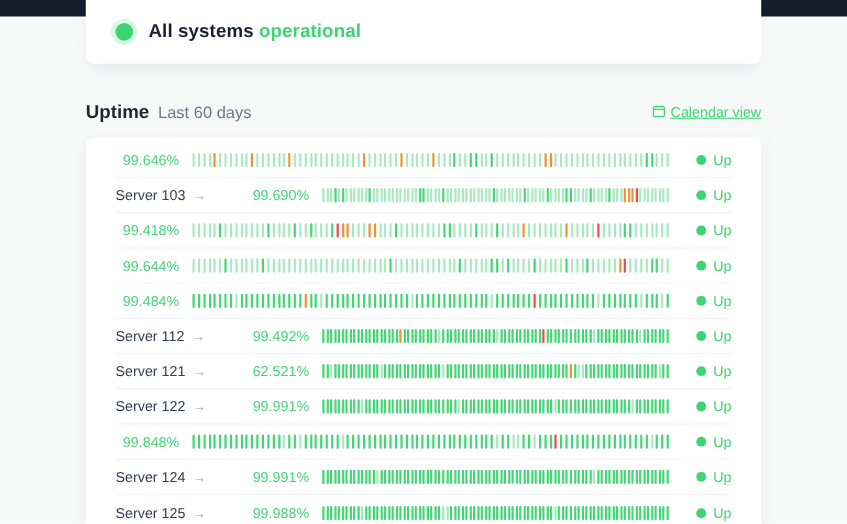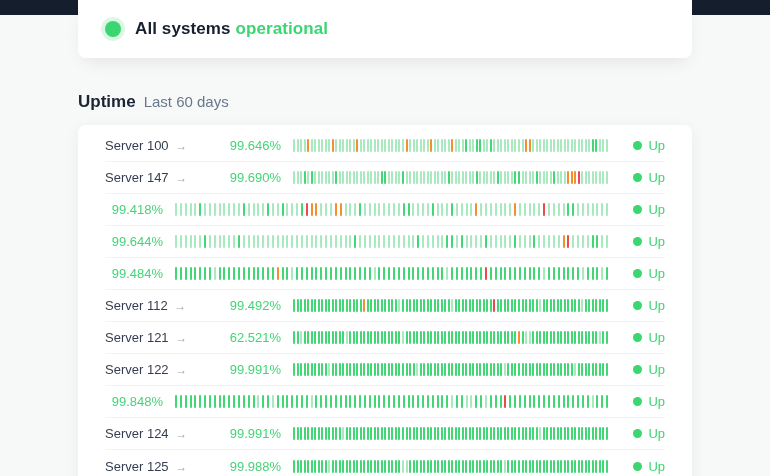--- a/index.html
+++ b/index.html
@@ -80,25 +80,33 @@
 
 <div class="shell">
   <div class="banner">
     <span class="banner-dot"></span>
     <span class="banner-text"><span>All systems</span> <span class="hl">operational</span></span>
   </div>
 
   <div class="section-head">
     <span class="section-title">Uptime</span>
     <span class="section-sub">Last 60 days</span>
+    <a class="cal-link">
+      <svg width="12" height="12" viewBox="0 0 12 12" fill="none" stroke="#3bd671" stroke-width="1.2">
+        <rect x="1" y="2" width="10" height="9" rx="1"></rect>
+        <line x1="1" y1="4.5" x2="11" y2="4.5"></line>
+        <line x1="3.5" y1="0.8" x2="3.5" y2="2.6"></line>
+        <line x1="8.5" y1="0.8" x2="8.5" y2="2.6"></line>
+      </svg>
+      <span>Calendar view</span>
+    </a>
   </div>
 
   <div class="card">
   <div class="row">
-    <a class="srv"><span class="srv-name">Server 100 </span><span class="arrow">→</span></a>
     <span class="pct">99.646%</span>
     <div class="ticks">
           <span class="tick" style="background: rgb(169, 233, 192);"></span>
           <span class="tick" style="background: rgb(169, 233, 192);"></span>
           <span class="tick" style="background: rgb(169, 233, 192);"></span>
           <span class="tick" style="background: rgb(169, 233, 192);"></span>
           <span class="tick" style="background: rgb(242, 144, 48);"></span>
           <span class="tick" style="background: rgb(169, 233, 192);"></span>
           <span class="tick" style="background: rgb(169, 233, 192);"></span>
           <span class="tick" style="background: rgb(169, 233, 192);"></span>
@@ -185,21 +193,21 @@
           <span class="tick" style="background: rgb(169, 233, 192);"></span>
           <span class="tick" style="background: rgb(169, 233, 192);"></span>
         </div>
     <span class="status">
           <span class="dot"></span>
           <span class="status-label">Up</span>
         </span>
   </div>
 
   <div class="row">
-    <a class="srv"><span class="srv-name">Server 147 </span><span class="arrow">→</span></a>
+    <a class="srv"><span class="srv-name">Server 103 </span><span class="arrow">→</span></a>
     <span class="pct">99.690%</span>
     <div class="ticks">
           <span class="tick" style="background: rgb(169, 233, 192);"></span>
           <span class="tick" style="background: rgb(169, 233, 192);"></span>
           <span class="tick" style="background: rgb(169, 233, 192);"></span>
           <span class="tick" style="background: rgb(67, 214, 116);"></span>
           <span class="tick" style="background: rgb(169, 233, 192);"></span>
           <span class="tick" style="background: rgb(67, 214, 116);"></span>
           <span class="tick" style="background: rgb(169, 233, 192);"></span>
           <span class="tick" style="background: rgb(169, 233, 192);"></span>

